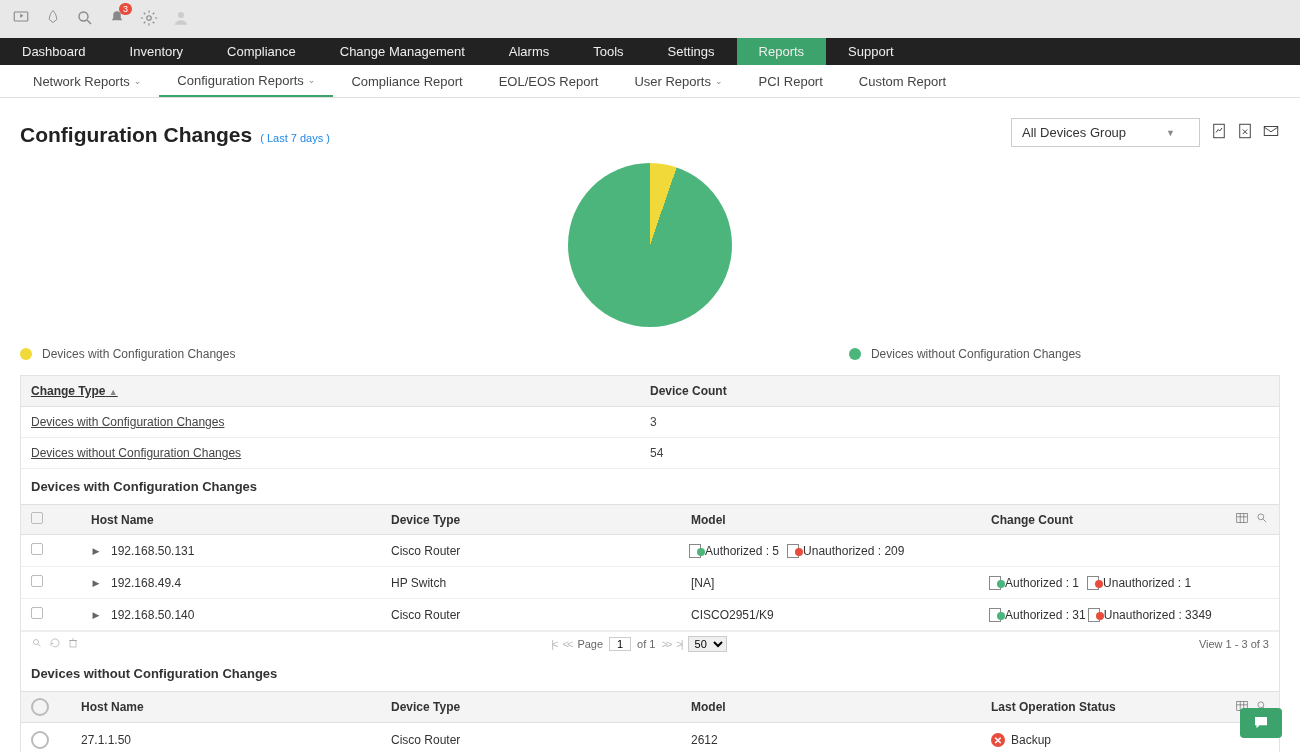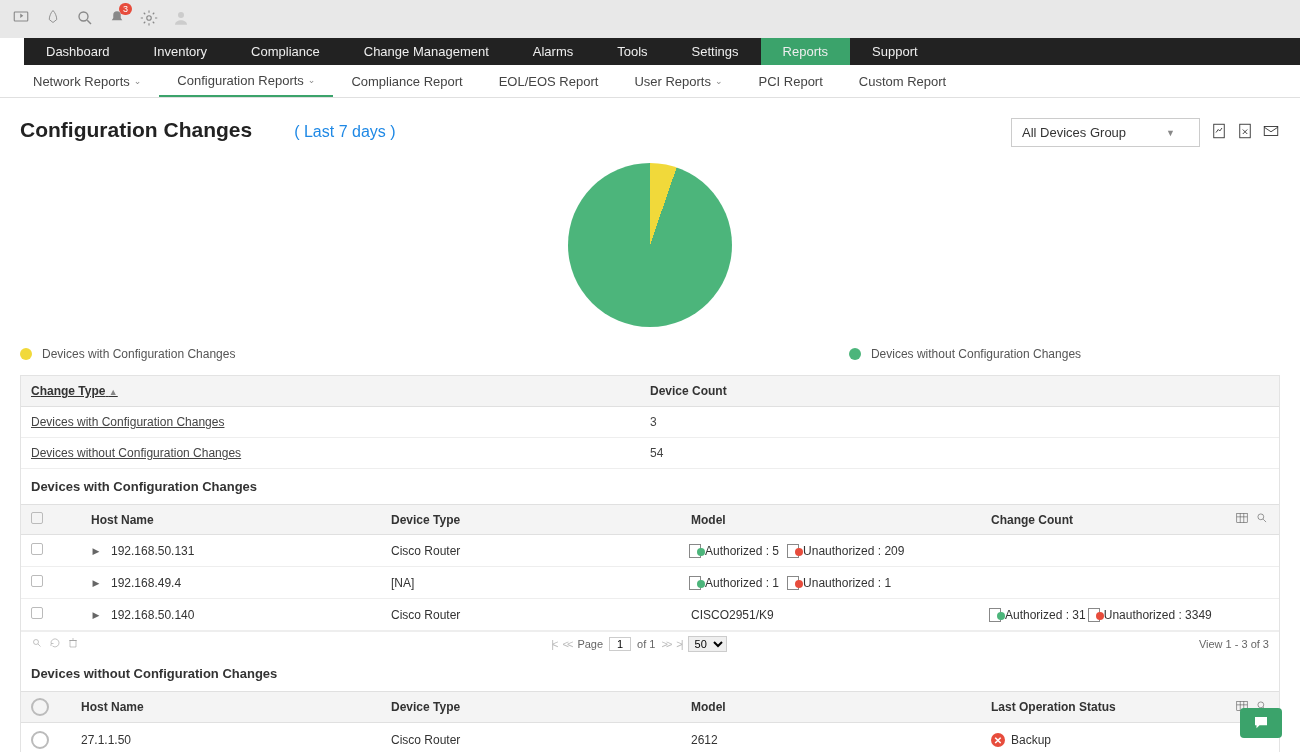--- a/index.html
+++ b/index.html
@@ -3,32 +3,32 @@
 <meta charset="utf-8">
 <style>
 * { margin: 0; padding: 0; box-sizing: border-box; font-family: -apple-system, BlinkMacSystemFont, "Segoe UI", sans-serif; }
 body { background: #fff; width: 1300px; font-size: 13px; color: #333; }
 .topbar { background: #e8e8e8; height: 38px; display: flex; align-items: center; padding: 0 12px; justify-content: space-between; }
 .app-title { font-size: 19px; font-weight: 300; color: #333; }
 .top-icons { display: flex; align-items: center; gap: 14px; color: #999; }
 .top-icons svg { width: 18px; height: 18px; cursor: pointer; fill: #888; }
 .top-icons .icon-wrap { position: relative; cursor: pointer; }
 .badge { position: absolute; top: -6px; right: -6px; background: #e74c3c; color: #fff; font-size: 9px; padding: 1px 4px; border-radius: 7px; }
-.main-nav { background: #222; height: 27px; display: flex; align-items: stretch; margin-left: 24px; }
+.main-nav { background: #222; height: 27px; display: flex; align-items: stretch; }
 .main-nav .nav-item { color: #eee; padding: 0 22px; display: flex; align-items: center; font-size: 13px; cursor: pointer; }
 .main-nav .nav-item.active { background: #3ba36b; }
 .sub-nav { background: #fff; border-bottom: 1px solid #e0e0e0; height: 33px; display: flex; align-items: stretch; padding: 0 15px; }
 .sub-nav .sub-item { padding: 0 18px; display: flex; align-items: center; font-size: 13px; color: #444; cursor: pointer; position: relative; gap: 4px; }
 .sub-nav .sub-item.active { border-bottom: 2px solid #3ba36b; }
 .sub-nav .caret { font-size: 9px; color: #888; }
 .page { padding: 20px 20px 0 20px; }
-.page-header { display: flex; justify-content: space-between; align-items: flex-start; margin-bottom: 6px; }
+.page-header { display: flex; justify-content: space-between; align-items: flex-end; margin-bottom: 6px; }
 .page-title-wrap { display: flex; align-items: baseline; gap: 8px; }
 .page-title { font-size: 21px; font-weight: 600; color: #222; }
-.page-sub { color: #1e88e5; font-size: 16px; margin-left: 34px; }
+.page-sub { color: #1e88e5; font-size: 11px; }
 .page-actions { display: flex; align-items: center; gap: 10px; }
 .group-select { border: 1px solid #ccc; padding: 6px 24px 6px 10px; font-size: 13px; background: #fff; position: relative; display: flex; align-items: center; gap: 40px; cursor: pointer; }
 .group-select .caret { font-size: 9px; color: #888; }
 .export-icons { display: flex; gap: 8px; }
 .export-icons svg { width: 18px; height: 18px; cursor: pointer; fill: none; stroke: #333; stroke-width: 1.2; }
 .chart-area { display: flex; flex-direction: column; align-items: center; padding: 10px 0 6px; }
 .pie { width: 164px; height: 164px; border-radius: 50%; background: conic-gradient(#f1d93a 0 18.95deg, #4cb57b 18.95deg 360deg); }
 .legend { display: flex; width: 100%; margin-top: 20px; }
 .legend-item { flex: 1; display: flex; align-items: center; gap: 10px; font-size: 12px; color: #555; }
 .legend-dot { width: 12px; height: 12px; border-radius: 50%; }
@@ -228,20 +228,21 @@
             <span>Unauthorized : 209</span>
           </div>
           <div class="c-icons"></div>
         </div>
         <div class="grid-r">
           <div class="c-chk"><span class="chk"></span></div>
           <div class="c-host">
             <span class="expand">▶</span>
             <span>192.168.49.4</span>
           </div>
+          <div class="c-type">HP Switch</div>
           <div class="c-model">[NA]</div>
           <div class="c-cc">
             <span class="auth-ico green"></span>
             <span style="margin-right:6px">Authorized : 1</span>
             <span class="auth-ico red"></span>
             <span>Unauthorized : 1</span>
           </div>
           <div class="c-icons"></div>
         </div>
         <div class="grid-r">

